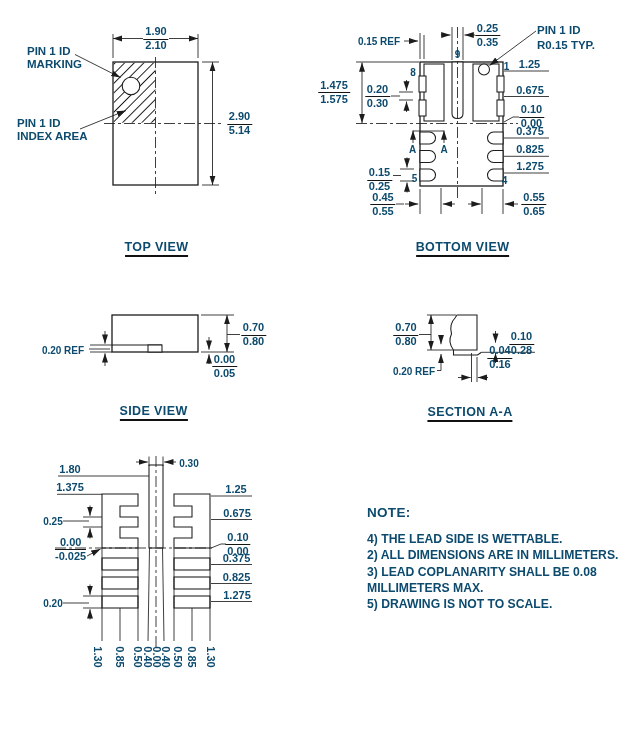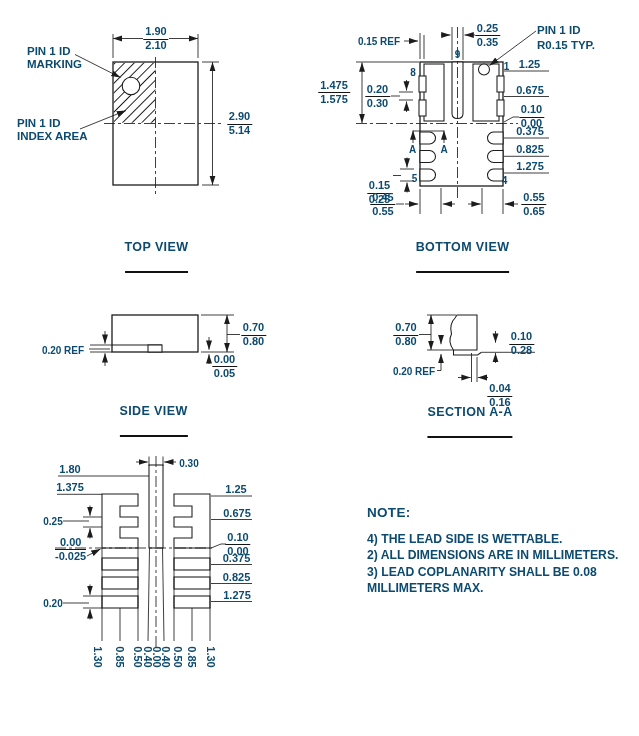--- a/index.html
+++ b/index.html
@@ -15,21 +15,21 @@
   .t-c{font-size:10px;transform:translate(-50%,-50%);}
   .t-dim{font-size:11px;transform:translate(-50%,-100%);}
   .t-l{font-size:11.5px;line-height:12.5px;}
   .t-rot{font-size:11px;transform:translate(-50%,-50%) rotate(90deg);}
   .frac{position:absolute;font-size:11px;font-weight:bold;line-height:11px;text-align:center;
         transform:translateX(-50%);white-space:nowrap;}
   .frac-l{transform:none;text-align:left;}
   .frac .ft{display:block;border-bottom:1.2px solid #151515;padding:0 2px 1.5px;}
   .frac .fb{display:block;padding-top:0.5px;}
   .cap{position:absolute;font-size:12.5px;font-weight:bold;letter-spacing:0.4px;
-       border-bottom:2px solid #111;padding-bottom:17px;transform:translateX(-50%);}
+       border-bottom:2px solid #111;padding-bottom:1px;transform:translateX(-50%);}
   .cap-l{transform:none;}
   .note-title{position:absolute;font-size:13.5px;font-weight:bold;letter-spacing:0.3px;}
   .note-items{position:absolute;width:254px;font-size:12.2px;font-weight:bold;line-height:16.3px;}
 </style>
 </head>
 <body>
 
 <div class="stage">
 
 <svg width="639" height="736" viewBox="0 0 639 736">
@@ -207,21 +207,21 @@
 <div class="txt t-dim" style="left:530px;top:155.3px">0.825</div>
 <div class="txt t-dim" style="left:530px;top:172px">1.275</div>
 <div class="frac" style="left:334px;top:79.5px">
   <span class="ft">1.475</span>
   <span class="fb">1.575</span>
 </div>
 <div class="frac" style="left:377.5px;top:83.5px">
   <span class="ft">0.20</span>
   <span class="fb">0.30</span>
 </div>
-<div class="frac" style="left:379.5px;top:180px">
+<div class="frac" style="left:379.5px;top:167px">
   <span class="ft">0.15</span>
   <span class="fb">0.25</span>
 </div>
 <div class="frac" style="left:383px;top:191.5px">
   <span class="ft">0.45</span>
   <span class="fb">0.55</span>
 </div>
 <div class="frac" style="left:534px;top:191.5px">
   <span class="ft">0.55</span>
   <span class="fb">0.65</span>
@@ -243,21 +243,21 @@
 
 <div class="frac" style="left:406px;top:322px">
   <span class="ft">0.70</span>
   <span class="fb">0.80</span>
 </div>
 <div class="txt t-c" style="left:414px;top:371px">0.20 REF</div>
 <div class="frac" style="left:521.5px;top:331px">
   <span class="ft">0.10</span>
   <span class="fb">0.28</span>
 </div>
-<div class="frac" style="left:500px;top:383px">
+<div class="frac" style="left:500px;top:345px">
   <span class="ft">0.04</span>
   <span class="fb">0.16</span>
 </div>
 <div class="cap" style="left:470px;top:405px">SECTION A-A</div>
 
 <div class="txt t-dim" style="left:70px;top:475px">1.80</div>
 <div class="txt t-dim" style="left:70px;top:493.3px">1.375</div>
 <div class="txt t-c" style="left:189px;top:462.5px">0.30</div>
 <div class="txt t-c" style="left:53px;top:521px">0.25</div>
 <div class="frac frac-l" style="left:55px;top:536.5px">
@@ -282,15 +282,16 @@
 <div class="txt t-rot" style="left:165.5px;top:656.5px">0.40</div>
 <div class="txt t-rot" style="left:177.5px;top:656.5px">0.50</div>
 <div class="txt t-rot" style="left:192px;top:656.5px">0.85</div>
 <div class="txt t-rot" style="left:211px;top:656.5px">1.30</div>
 
 <div class="note-title" style="left:367px;top:505px">NOTE:</div>
 <div class="note-items" style="left:367px;top:531px">
   <div>4) THE LEAD SIDE IS WETTABLE.</div>
   <div>2) ALL DIMENSIONS ARE IN MILLIMETERS.</div>
   <div>3) LEAD COPLANARITY SHALL BE 0.08 MILLIMETERS MAX.</div>
+  <div>5) DRAWING IS NOT TO SCALE.</div>
 </div>
 
 </div>
 
 </body></html>

